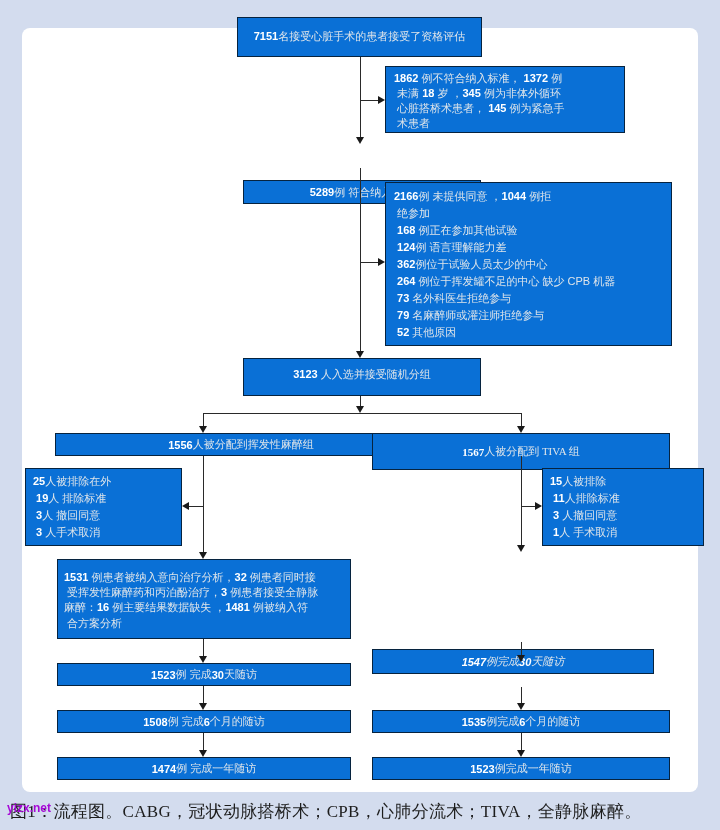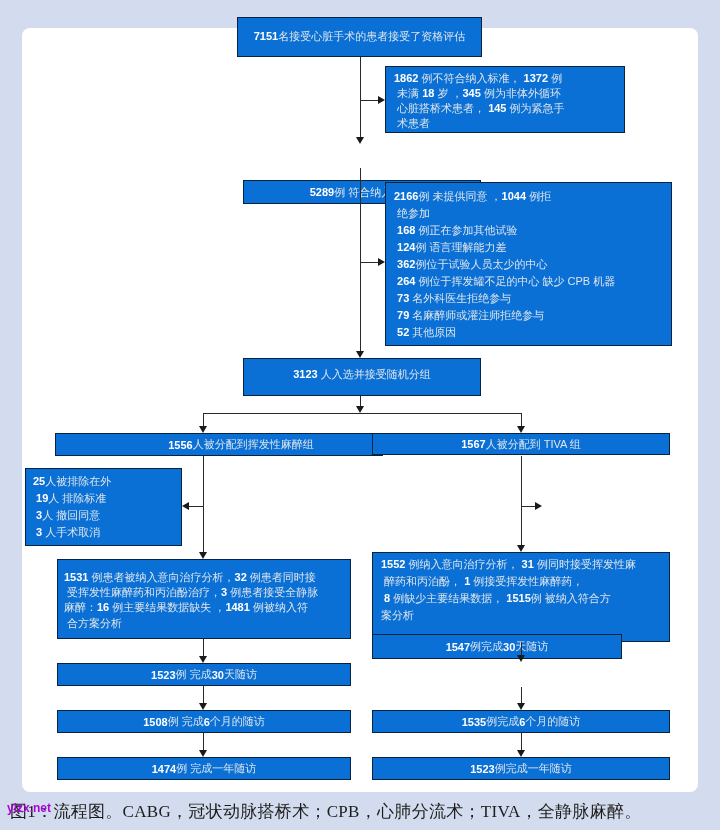--- a/index.html
+++ b/index.html
@@ -43,43 +43,43 @@
  <b>362</b>例位于试验人员太少的中心
  <b>264</b> 例位于挥发罐不足的中心 缺少 CPB 机器
  <b>73</b> 名外科医生拒绝参与
  <b>79</b> 名麻醉师或灌注师拒绝参与
  <b>52</b> 其他原因</div>
 
   <div class="box" style="left:243px;top:358px;width:238px;height:38px;padding-top:8px;text-align:center;"><b>3123</b> 人入选并接受随机分组</div>
 
   <div class="box ctr" style="left:55px;top:433px;width:328px;height:23px;padding-left:44px;"><b>1556</b> 人被分配到挥发性麻醉组</div>
 
-  <div class="box ctr" style="left:372px;top:433px;width:298px;height:22px;"><b>1567</b> 人被分配到 TIVA 组</div>
+  <div class="box ctr" style="left:372px;top:433px;width:298px;height:37px;font-family:Liberation Serif, serif;"><b>1567</b> 人被分配到 TIVA 组</div>
 
   <div class="box pre" style="left:25px;top:468px;width:157px;height:78px;padding:4px 7px;line-height:1.55;"><b>25</b>人被排除在外
  <b>19</b>人 排除标准
  <b>3</b>人 撤回同意
  <b>3</b> 人手术取消</div>
 
+  <div class="box pre" style="left:542px;top:468px;width:162px;height:78px;padding:4px 7px;line-height:1.55;"><b>15</b>人被排除
+ <b>11</b>人排除标准
+ <b>3</b> 人撤回同意
+ <b>1</b>人 手术取消</div>
 
   <div class="box pre" style="left:57px;top:559px;width:294px;height:80px;padding:10px 6px;line-height:1.38;"><b>1531</b> 例患者被纳入意向治疗分析，<b>32</b> 例患者同时接
  受挥发性麻醉药和丙泊酚治疗，<b>3</b> 例患者接受全静脉
 麻醉：<b>16</b> 例主要结果数据缺失 ，<b>1481</b> 例被纳入符
  合方案分析</div>
 
-  <div class="box pre" style="left:372px;top:552px;width:298px;height:90px;padding:3px 8px;line-height:1.55;"><b>1552</b> 例纳入意向治疗分析， <b>31</b> 例同时接受挥发性麻
- 醉药和丙泊酚， <b>1</b> 例接受挥发性麻醉药，
- <b>8</b> 例缺少主要结果数据， <b>1515</b>例 被纳入符合方
-案分析</div>
 
   <div class="box ctr" style="left:57px;top:663px;width:294px;height:23px;"><b>1523</b>例 完成<b>30</b>天随访</div>
   <div class="box ctr" style="left:57px;top:710px;width:294px;height:23px;"><b>1508</b>例 完成<b>6</b>个月的随访</div>
   <div class="box ctr" style="left:57px;top:757px;width:294px;height:23px;"><b>1474</b>例 完成一年随访</div>
 
-  <div class="box ctr" style="left:372px;top:634px;width:250px;height:25px;"><b>1547</b> 例完成 <b>30</b> 天随访</div>
+  <div class="box ctr" style="left:372px;top:649px;width:282px;height:25px;font-style:italic;"><b>1547</b> 例完成 <b>30</b> 天随访</div>
   <div class="box ctr" style="left:372px;top:710px;width:298px;height:23px;"><b>1535</b> 例完成<b>6</b>个月的随访</div>
   <div class="box ctr" style="left:372px;top:757px;width:298px;height:23px;"><b>1523</b> 例完成一年随访</div>
 
   <div class="vl" style="left:360px;top:57px;height:81px;"></div>
   <div class="ad" style="left:356px;top:137px;"></div>
   <div class="hl" style="left:360px;top:100px;width:18px;"></div>
   <div class="ar" style="left:378px;top:96px;"></div>
 
   <div class="vl" style="left:360px;top:168px;height:183px;"></div>
   <div class="ad" style="left:356px;top:351px;"></div>

